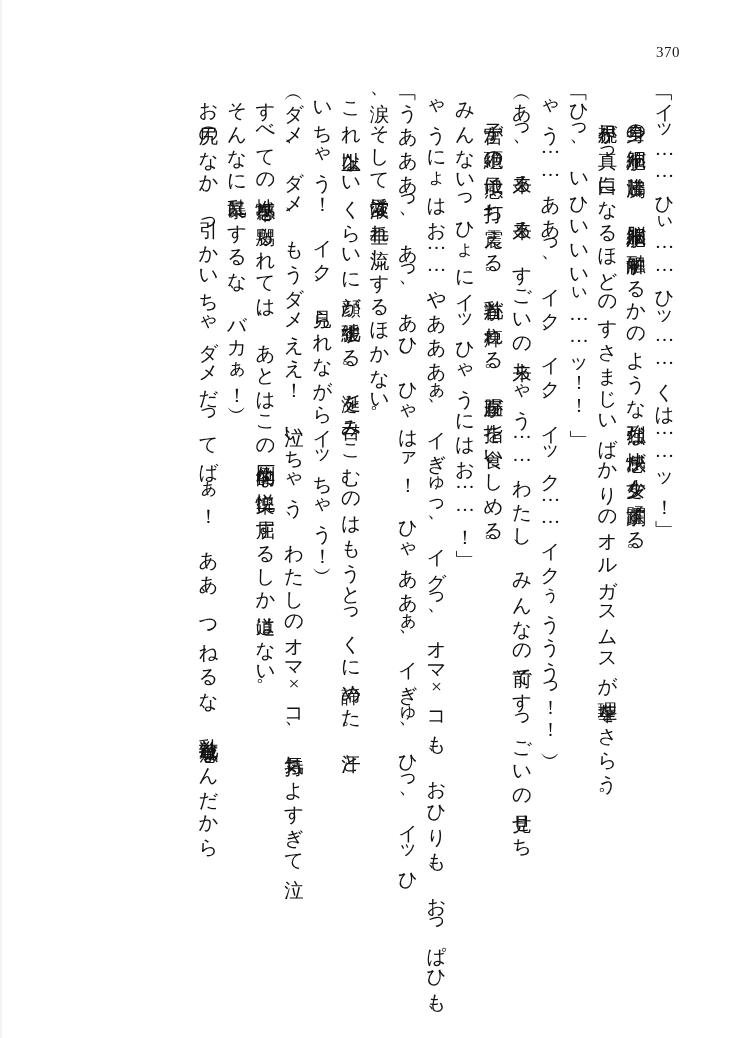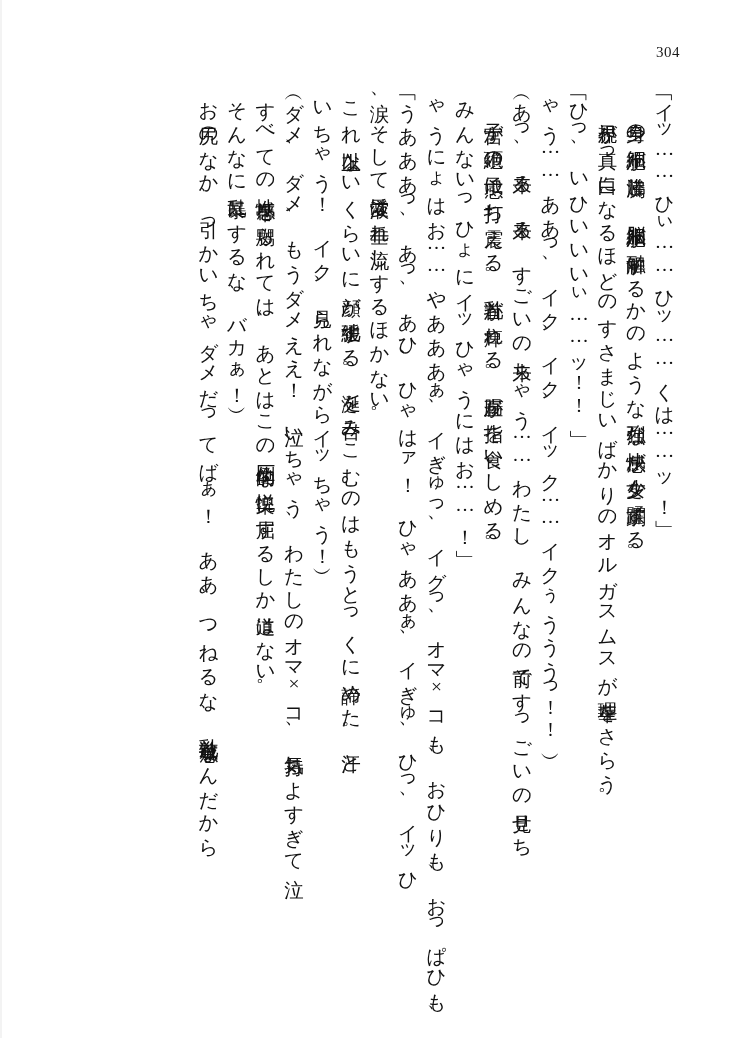--- a/index.html
+++ b/index.html
@@ -57,21 +57,21 @@
   }
   .vline.indent {
     padding-top: 20px;
   }
 </style>
 </head>
 <body>
 
 <div id="page">
 
-  <div id="page-number">304</div>
+  <div id="page-number">370</div>
 
   <div id="body-text">
 
     <div class="vline">お尻のなか、引っかいちゃダメだってばぁ！　ああ、つねるな、乳首敏感なんだから</div>
     <div class="vline">そんなに乱暴にするな、バカぁ！）</div>
     <div class="vline">すべての性感帯を嬲られては、あとはこの圧倒的な悦楽に屈するしか道はない。</div>
     <div class="vline">（ダメ、ダメ、もうダメええ！　泣いちゃう、わたしのオマ×コ、気持ちよすぎて泣</div>
     <div class="vline">いちゃう！　イク、見られながらイッちゃう！）</div>
     <div class="vline">これ以上ないくらいに顔が弛緩する。涎を呑みこむのはもうとっくに諦めた。汗と</div>
     <div class="vline">涙、そして愛液は垂れ流しするほかない。</div>

